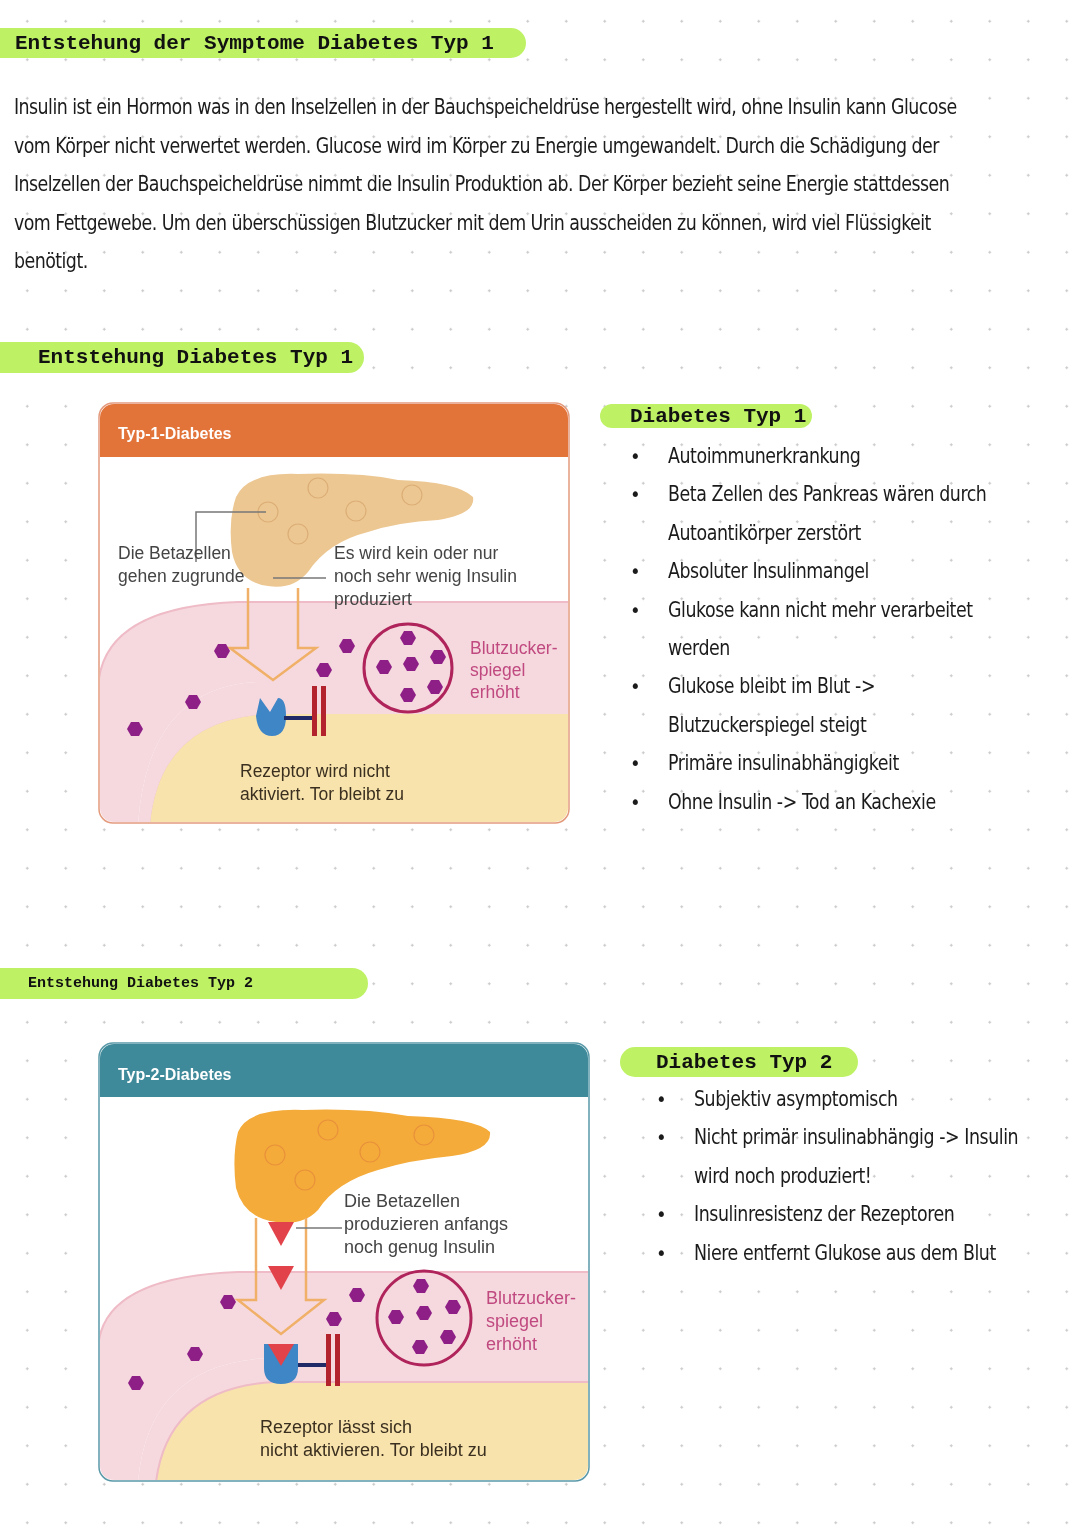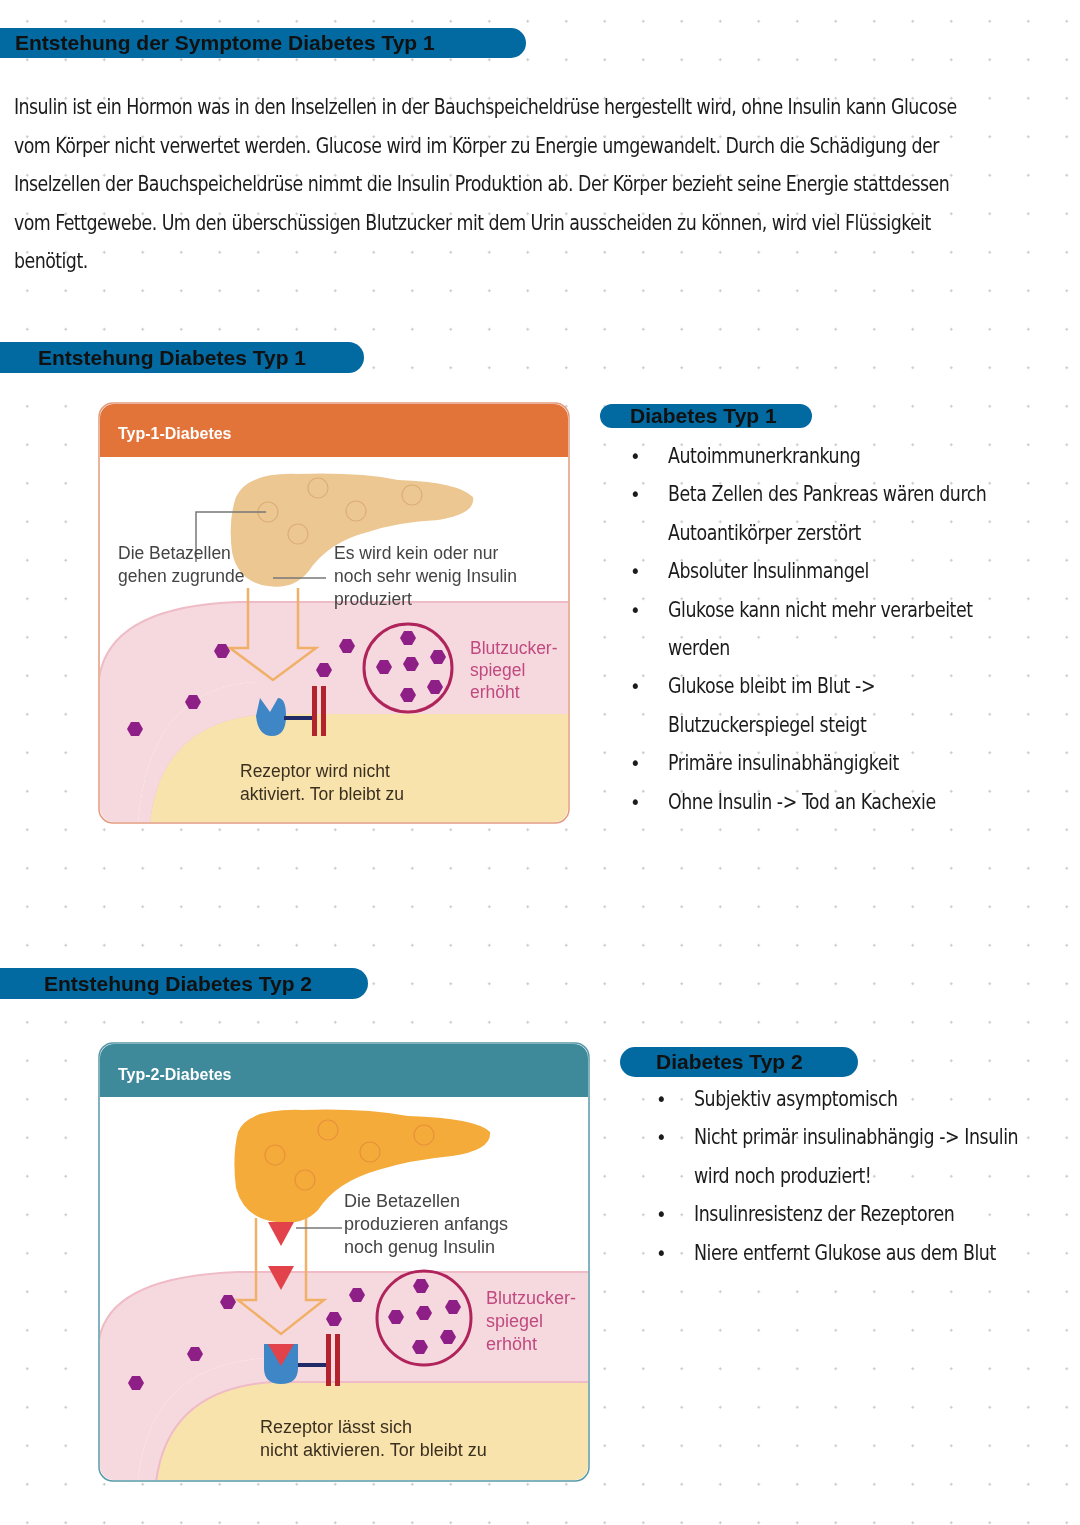--- a/index.html
+++ b/index.html
@@ -6,22 +6,22 @@
   body{
     width:1080px;height:1525px;position:relative;overflow:hidden;
     background-color:#ffffff;
     background-image:radial-gradient(circle,#c9c9c9 1.1px,transparent 1.4px);
     background-size:38.5px 38.5px;
     background-position:8px 2px;
     font-family:"DejaVu Sans","Liberation Sans",sans-serif;
     color:#1a1a1a;
   }
   .pill{
-    position:absolute;background:#0369a1;border-radius:0 18px 18px 0;
-    font-family:Liberation Sans, sans-serif;font-weight:bold;color:#111;
+    position:absolute;background:#bef264;border-radius:0 18px 18px 0;
+    font-family:Liberation Mono, monospace;font-weight:bold;color:#111;
     display:flex;align-items:center;box-sizing:border-box;
   }
   .pill.round{border-radius:18px;}
   .hand{
     font-family:"DejaVu Sans Condensed","DejaVu Sans",sans-serif;
     font-stretch:condensed;color:#1b1b1b;
   }
   .para{
     position:absolute;left:14px;top:88px;width:1020px;
     font-size:21.5px;line-height:38.5px;letter-spacing:-0.6px;
@@ -164,21 +164,21 @@
   <li>
       <span class="dot">•</span>
       <span class="txt">Primäre insulinabhängigkeit</span>
     </li>
   <li>
       <span class="dot">•</span>
       <span class="txt">Ohne Insulin -&gt; Tod an Kachexie</span>
     </li>
 </ul>
 
-<div class="pill" style="left:0;top:968px;width:368px;height:31px;padding-left:44px;font-size:21px;">
+<div class="pill" style="left:0;top:968px;width:368px;height:31px;padding-left:28px;font-size:15px;">
   <span>Entstehung Diabetes Typ 2</span>
 </div>
 
 <div class="fig" style="left:84px;top:1042px;width:492px;height:440px;padding-left:14px;">
   <svg width="492" height="440" viewBox="0 0 492 440" font-family="Liberation Sans, sans-serif">
     <defs>
       <clipPath id="c2">
           <rect x="2" y="2" width="488" height="436" rx="14"></rect>
         </clipPath>
       <polygon id="hx2" points="-8,0 -4,-7 4,-7 8,0 4,7 -4,7"></polygon>

